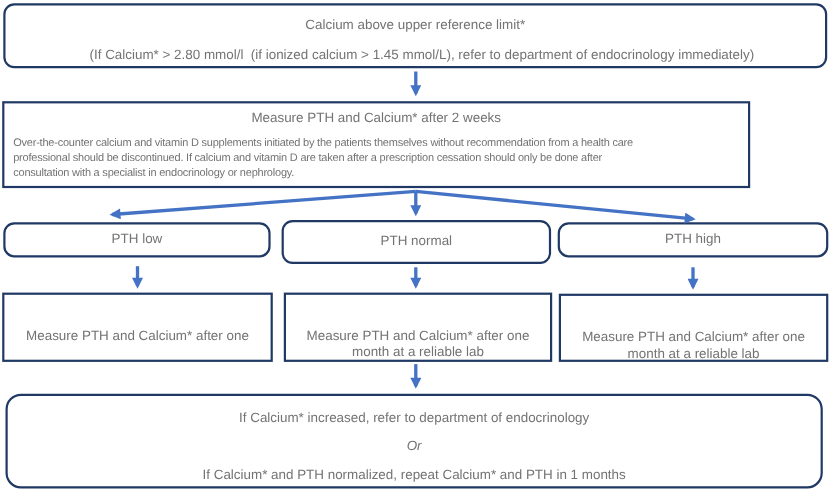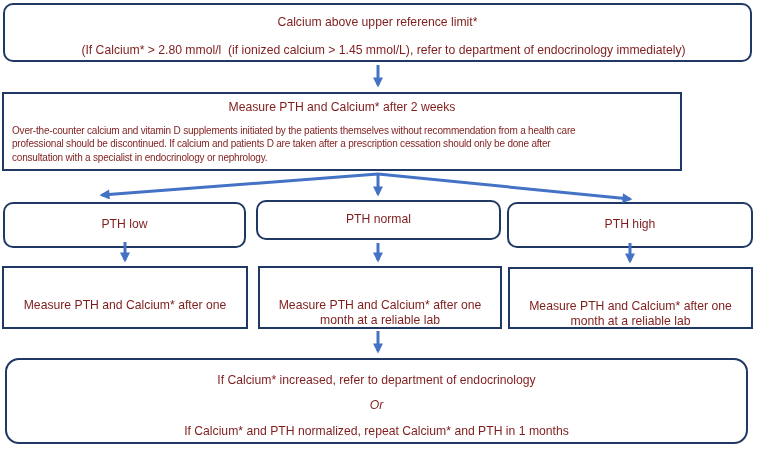--- a/index.html
+++ b/index.html
@@ -1,41 +1,41 @@
 <!DOCTYPE html>
 <html><head>
 <meta charset="utf-8">
 <style>
   html,body{margin:0;padding:0;background:#ffffff;}
   .stage{
     position:relative;
     width:757px;height:451px;
     font-family:"Liberation Sans", sans-serif;
-    color:#7f1d1d;
+    color:#737373;
     background:#ffffff;
     overflow:hidden;
   }
   .box{
     position:absolute;
     box-sizing:border-box;
     border:2px solid #1F3864;
     background:#ffffff;
     font-size:12.2px;
     line-height:1.25;
   }
   .rounded{border-radius:10px;}
   .rounded-lg{border-radius:14px;}
   .center{text-align:center;}
   .vcenter{display:flex;align-items:center;justify-content:center;}
   .box-start{left:3px;top:3px;width:749px;height:59px;padding-top:10px;}
   .box-start .l2{margin-top:13px;white-space:pre-wrap;padding-left:12px;}
   .box-measure2{left:2px;top:92px;width:680px;height:79px;padding:6px 8px 0 8px;}
   .box-measure2 .heading{text-align:center;margin-bottom:9px;}
   .p-line{white-space:nowrap;letter-spacing:-0.2px;font-size:10px;line-height:1.32;}
-  .box-pth{height:46px;font-size:12.2px;}
+  .box-pth{height:32px;font-size:12.2px;}
   .pth-low{left:3px;top:202px;width:243px;}
   .pth-normal{left:256px;top:200px;width:245px;height:40px;}
   .pth-high{left:507px;top:202px;width:246px;}
   .box-action{height:63px;padding-top:30px;}
   .action-0{left:2px;top:266px;width:246px;}
   .action-1{left:258px;top:266px;width:244px;}
   .action-2{left:508px;top:267px;width:245px;height:62px;}
   .box-outcome{left:5px;top:358px;width:743px;height:86px;padding-top:13px;}
   .box-outcome .or{font-style:italic;margin:10px 0;}
   .arrows{position:absolute;left:0;top:0;pointer-events:none;}
@@ -46,21 +46,21 @@
 <div class="stage">
 
   <div class="box rounded center box-start">
     <div>Calcium above upper reference limit*</div>
     <div class="l2">(If Calcium* &gt; 2.80 mmol/l  (if ionized calcium &gt; 1.45 mmol/L), refer to department of endocrinology immediately)</div>
   </div>
 
   <div class="box box-measure2">
     <div class="heading">Measure PTH and Calcium* after 2 weeks</div>
     <div class="p-line">Over-the-counter calcium and vitamin D supplements initiated by the patients themselves without recommendation from a health care</div>
-    <div class="p-line">professional should be discontinued. If calcium and patients D are taken after a prescription cessation should only be done after</div>
+    <div class="p-line">professional should be discontinued. If calcium and vitamin D are taken after a prescription cessation should only be done after</div>
     <div class="p-line">consultation with a specialist in endocrinology or nephrology.</div>
   </div>
 
   <div class="box rounded vcenter box-pth pth-low">
     <span>PTH low</span>
   </div>
   <div class="box rounded vcenter box-pth pth-high">
     <span>PTH high</span>
   </div>
   <div class="box rounded vcenter box-pth pth-normal">

